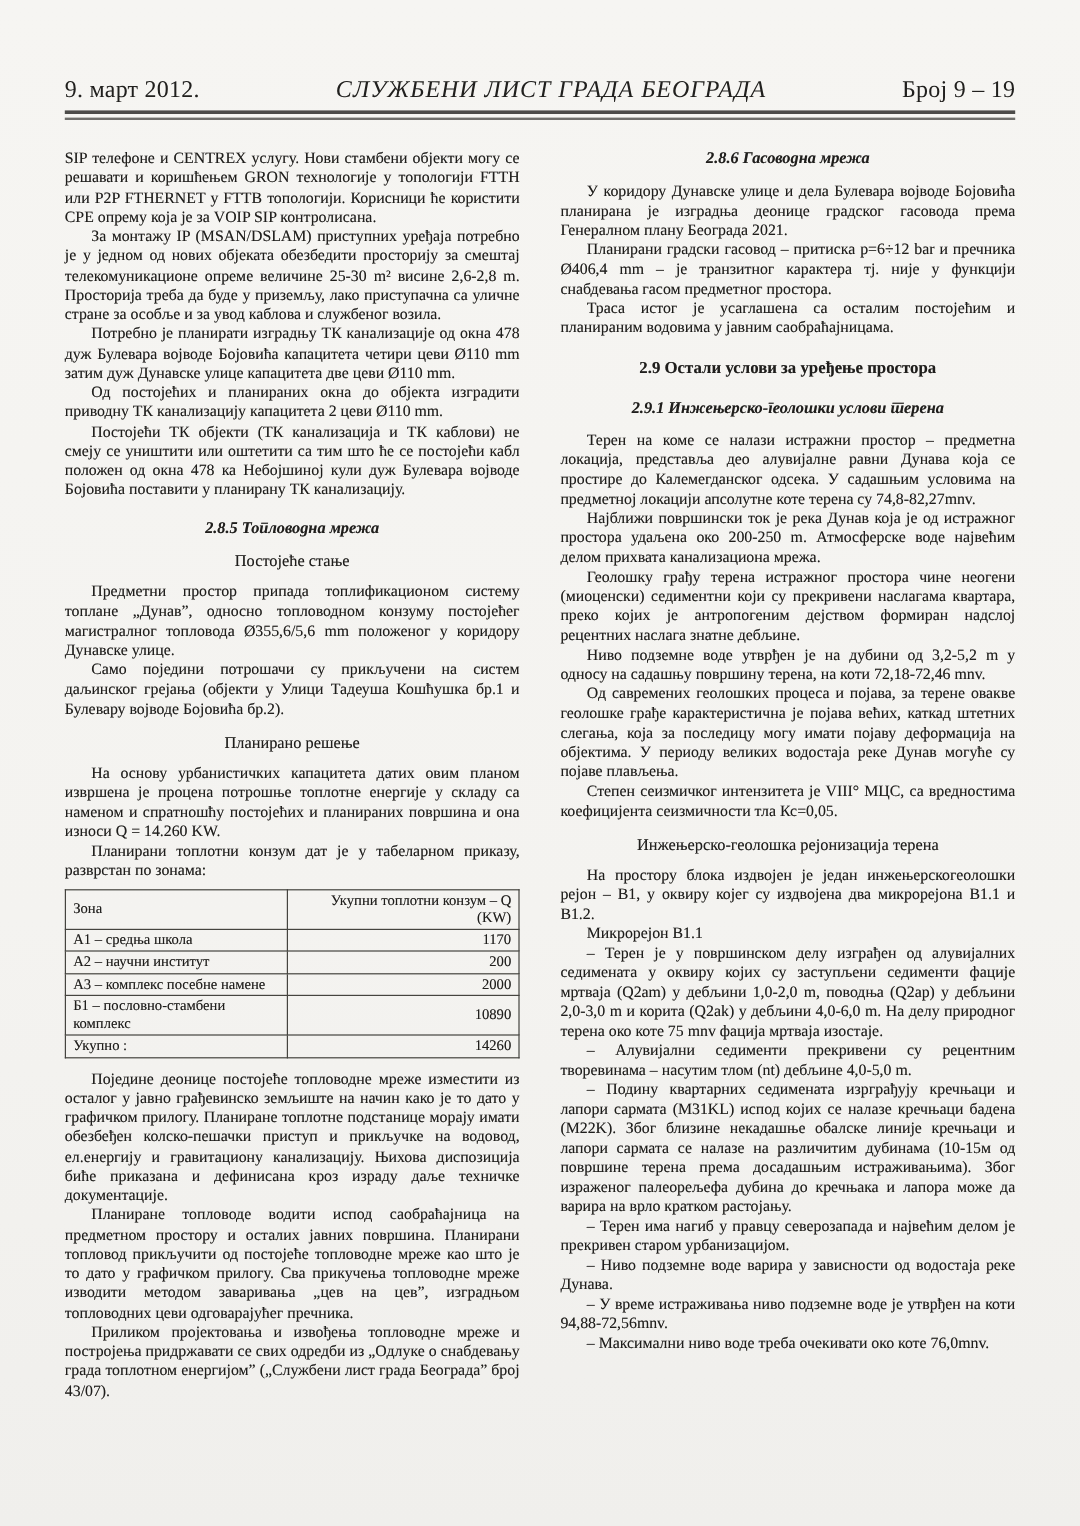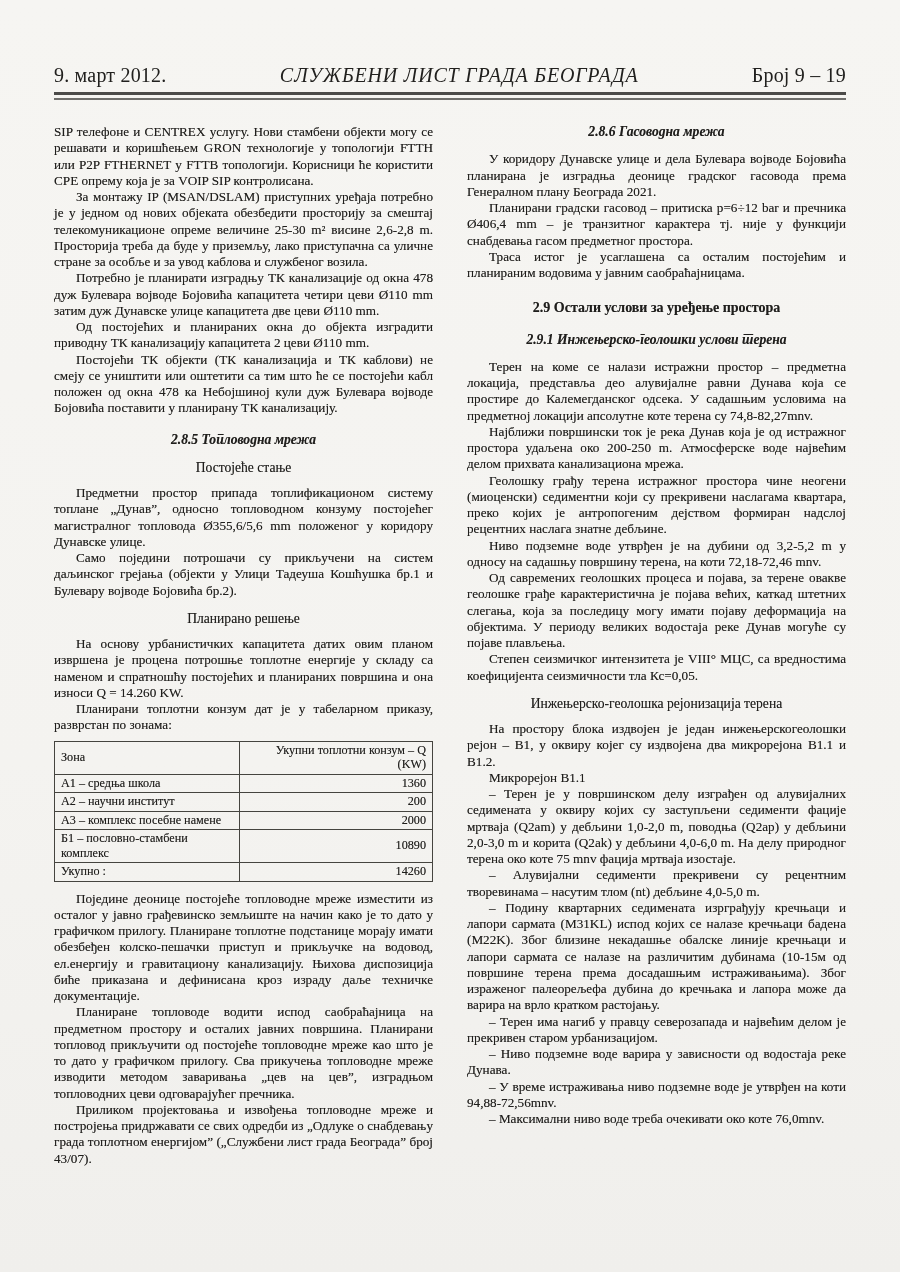--- a/index.html
+++ b/index.html
@@ -110,21 +110,21 @@
       <table class="zones">
         <thead>
           <tr>
             <th class="zone">Зона</th>
             <th class="val">Укупни топлотни конзум – Q (KW)</th>
           </tr>
         </thead>
         <tbody>
           <tr>
             <td class="zone">А1 – средња школа</td>
-            <td class="val">1360</td>
+            <td class="val">1170</td>
           </tr>
           <tr>
             <td class="zone">А2 – научни институт</td>
             <td class="val">200</td>
           </tr>
           <tr>
             <td class="zone">А3 – комплекс посебне намене</td>
             <td class="val">2000</td>
           </tr>
           <tr>

